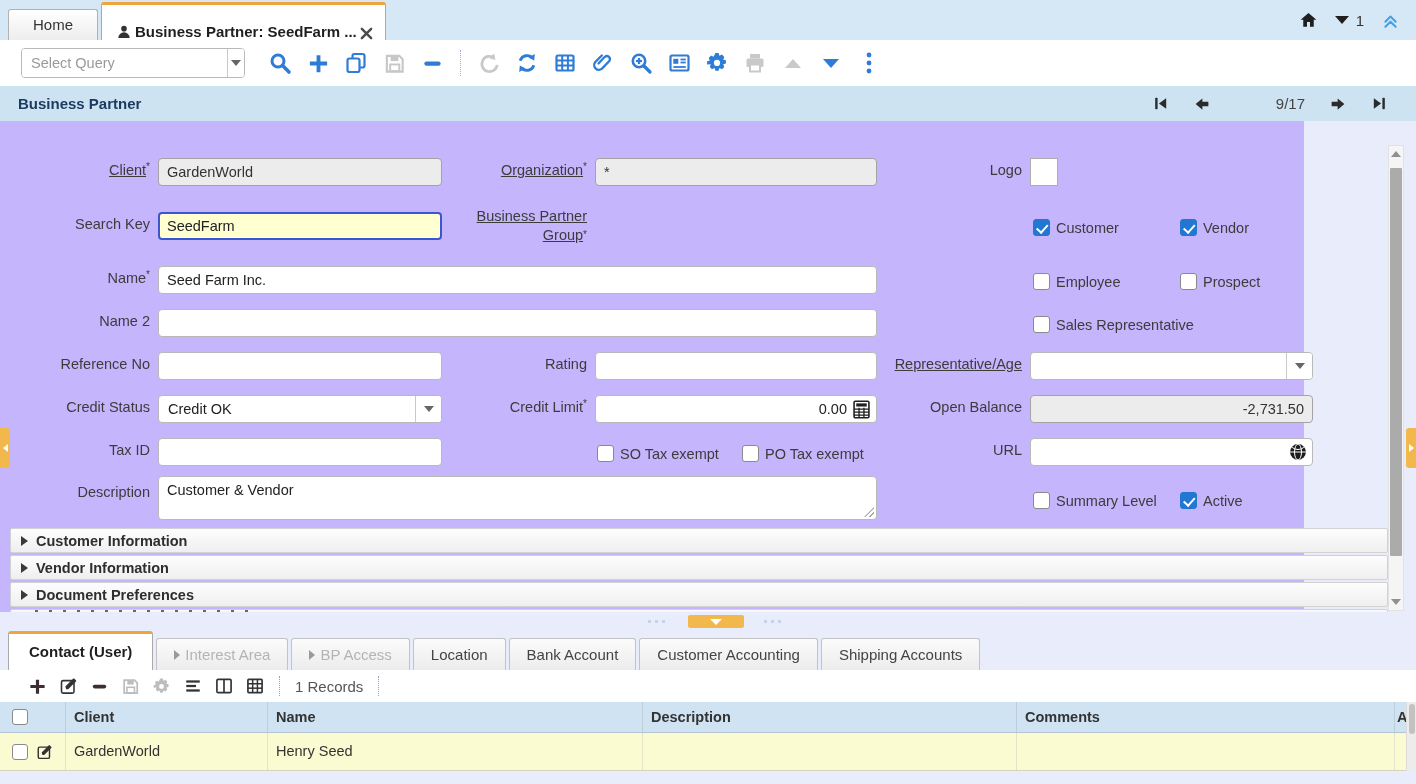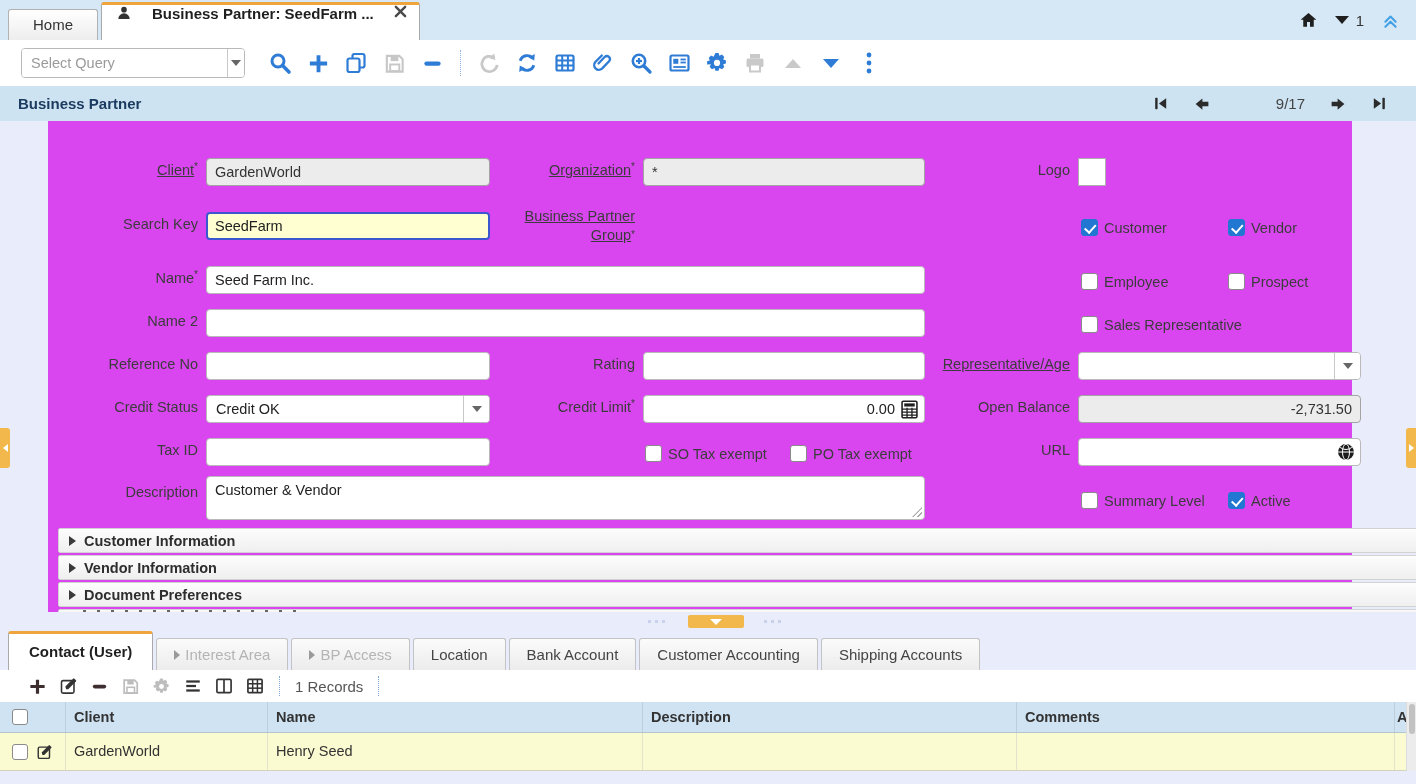--- a/index.html
+++ b/index.html
@@ -2,21 +2,21 @@
 <html><head>
 <meta charset="utf-8">
 <style>
   * { margin:0; padding:0; box-sizing:border-box; }
   body { font-family:"Liberation Sans", sans-serif; background:#fff; }
   .screen { position:relative; width:1416px; height:784px; overflow:hidden; background:#e9edfb; }
 
   
   .topbar { position:absolute; top:0; left:0; width:1416px; height:40px; background:#d6e8f6; display:flex; align-items:flex-end; }
   .wtab.home { margin-left:8px; height:31px; padding:0 24px; background:linear-gradient(#ffffff,#ededed); border:1px solid #b2b2b2; border-bottom:none; border-radius:3px 3px 0 0; line-height:30px; font-size:15px; color:#333; cursor:pointer; }
-  .wtab.active { margin-left:3px; height:38px; background:#fff; border:1px solid #a9a9a9; border-bottom:none; border-top:3px solid #f0a43c; border-radius:3px 3px 0 0; display:flex; align-items:flex-start; padding:0 12px 0 14px; gap:20px; font-weight:bold; font-size:15px; color:#1f1f1f; cursor:pointer; }
+  .wtab.active { margin-left:3px; height:38px; background:#fff; border:1px solid #a9a9a9; border-bottom:none; border-top:3px solid #f0a43c; border-radius:3px 3px 0 0; display:flex; align-items:flex-end; padding:0 12px 0 14px; gap:3px; font-weight:bold; font-size:15px; color:#1f1f1f; cursor:pointer; }
   .topbar-right { margin-left:auto; margin-right:16px; align-self:center; display:flex; align-items:center; gap:17px; }
   .win-count { font-size:15px; color:#333; margin-left:-10px; }
 
   
   .toolbar { position:absolute; top:40px; left:0; width:1416px; height:46px; background:#fff; display:flex; align-items:center; padding-left:21px; }
   .combo { display:flex; background:#fff; border:1px solid #b9b9b9; border-radius:4px; height:30px; overflow:hidden; }
   .combo.sq { width:224px; margin-right:16px; }
   .combo input { border:none; outline:none; flex:1; padding:0 9px; font-family:"Liberation Sans",sans-serif; font-size:14.5px; color:#333; }
   .combo input::placeholder { color:#9a9a9a; }
   .combo-val { flex:1; padding:0 9px; line-height:26px; font-size:14.5px; color:#222; white-space:nowrap; overflow:hidden; cursor:text; }
@@ -29,21 +29,21 @@
   .tri.dn-blue { border-left:8px solid transparent; border-right:8px solid transparent; border-top:9px solid #2e7cd6; }
 
   
   .titlebar { position:absolute; top:86px; left:0; width:1416px; height:35px; background:#cde3f1; display:flex; align-items:center; padding:0 18px; }
   .title { font-size:15px; font-weight:bold; color:#1c3b60; }
   .recnav { margin-left:auto; display:flex; align-items:center; gap:24px; margin-right:10px; }
   .recnav .nbtn { cursor:pointer; display:flex; align-items:center; }
   .recpos { font-size:15px; color:#444;margin-left:41px; }
 
   
-  .main { position:absolute; top:121px; left:0; width:1304px; height:491px; background:#d946ef;margin-left:48px; }
+  .main { position:absolute; top:121px; left:0; width:1304px; height:491px; background:#c4b5fd; }
   .flabel { position:absolute; font-size:14.5px; color:#3c3c3c; text-align:right; white-space:nowrap; }
   .flabel .req { font-size:10px; vertical-align:top; position:relative; top:-1px; }
   .lnk { text-decoration:underline; cursor:pointer; }
   .fld { position:absolute; height:28px; background:#fff; border:1px solid #b9b9b9; border-radius:4px; padding:0 8px; font-size:14.5px; color:#222; line-height:26px; white-space:nowrap; overflow:hidden; }
   .fld.ro { background:#ececec; border-color:#a3a3a3; color:#333; }
   .fld.rt { text-align:right; }
   .fld.flexr { display:flex; align-items:center; justify-content:flex-end; gap:4px; padding-right:4px; }
   .fld.flexg { display:flex; align-items:center; padding-right:4px; }
   .fld.flexg .sp { flex:1; }
   .inp-focus { position:absolute; height:28px; background:#ffffd2; border:2px solid #3b57d0; border-radius:4px; padding:0 7px; font-family:"Liberation Sans",sans-serif; font-size:14.5px; color:#222; outline:none; }

